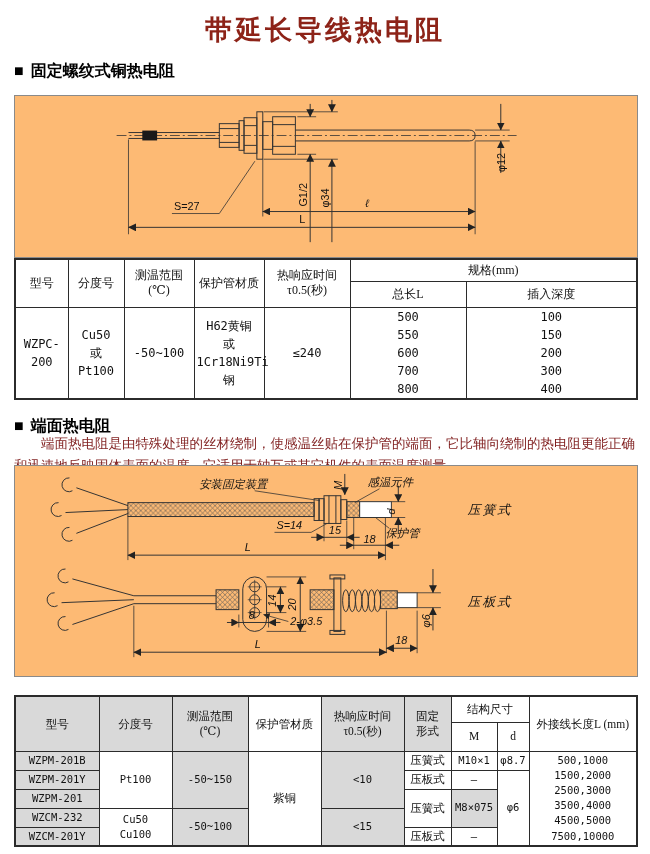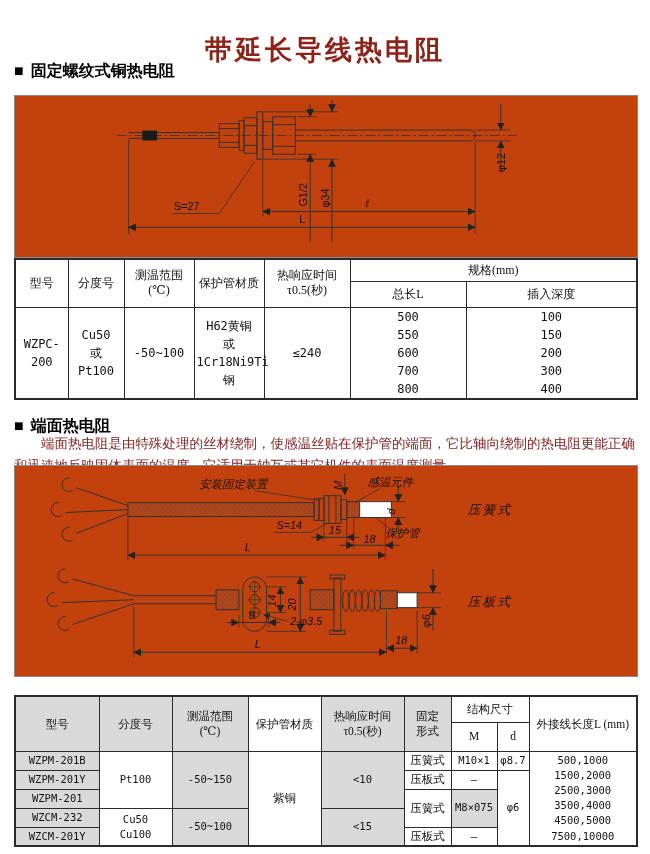--- a/index.html
+++ b/index.html
@@ -1,28 +1,28 @@
 <!DOCTYPE html>
 <html><head>
 <meta charset="utf-8">
 <style>
   html,body{margin:0;padding:0;background:#ffffff;}
   #page{position:relative;width:650px;height:854px;background:#fff;overflow:hidden;
         font-family:"Liberation Serif","DejaVu Serif",serif;color:#111;}
   #title{position:absolute;left:0;top:12px;width:650px;text-align:center;
          font-family:"Liberation Sans","DejaVu Sans",sans-serif;
-         font-size:27px;font-weight:bold;letter-spacing:3px;color:#8d2318;margin-top:20px;}
+         font-size:27px;font-weight:bold;letter-spacing:3px;color:#8d2318;}
   .sec-head{position:absolute;left:14px;font-family:"Liberation Sans","DejaVu Sans",sans-serif;
             font-size:16px;font-weight:bold;color:#000;}
   .sec-head .sq{display:inline-block;margin-right:7px;}
   #sec1{top:61px;}
   #sec2{top:416px;text-align:right;}
   #para{position:absolute;left:14px;top:433px;width:624px;font-size:13.5px;line-height:1.6;
         text-indent:2em;color:#7f1d1d;}
-  .figbox{position:absolute;left:14px;width:622px;border:1px solid #8a8a8a;background:#c2410c;}
+  .figbox{position:absolute;left:14px;width:622px;border:1px solid #8a8a8a;background:#fdba74;}
   #fig1{top:95px;height:161px;}
   #fig2{top:465px;height:210px;font-style:italic;}
   table{border-collapse:collapse;table-layout:fixed;position:absolute;left:14px;background:#fff;}
   #table1{top:258px;width:622px;}
   #table2{top:695px;width:622px;}
   td,th{border:1px solid #2b2b2b;text-align:center;vertical-align:middle;
         white-space:pre-line;padding:0 2px;font-weight:normal;}
   #table1 td,#table1 th{font-size:12px;}
   #table2 td,#table2 th{font-size:11.5px;}
   table{border:2px solid #2b2b2b;}

